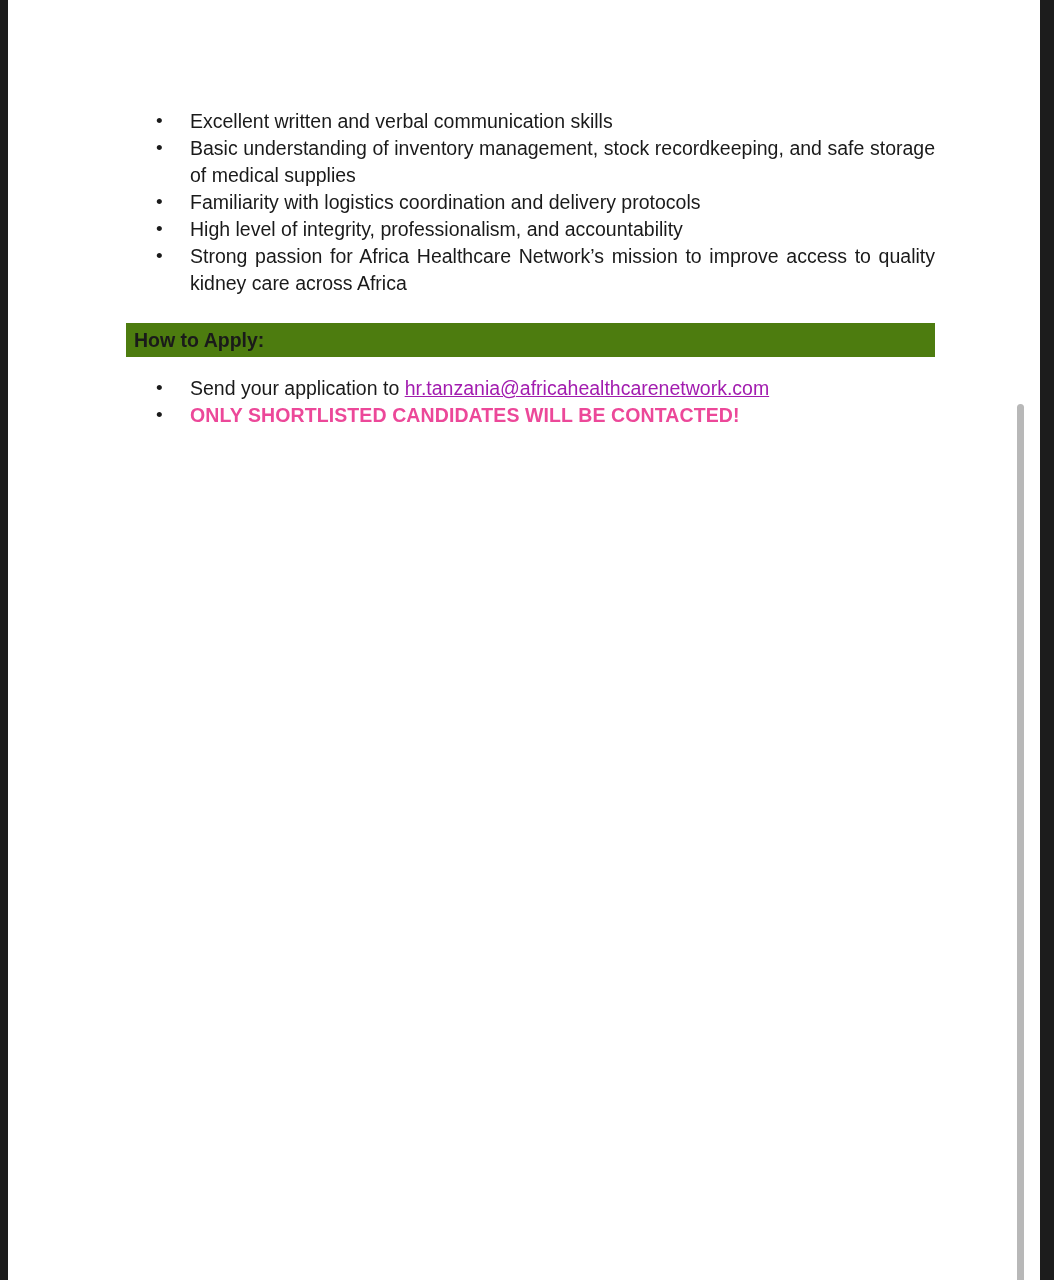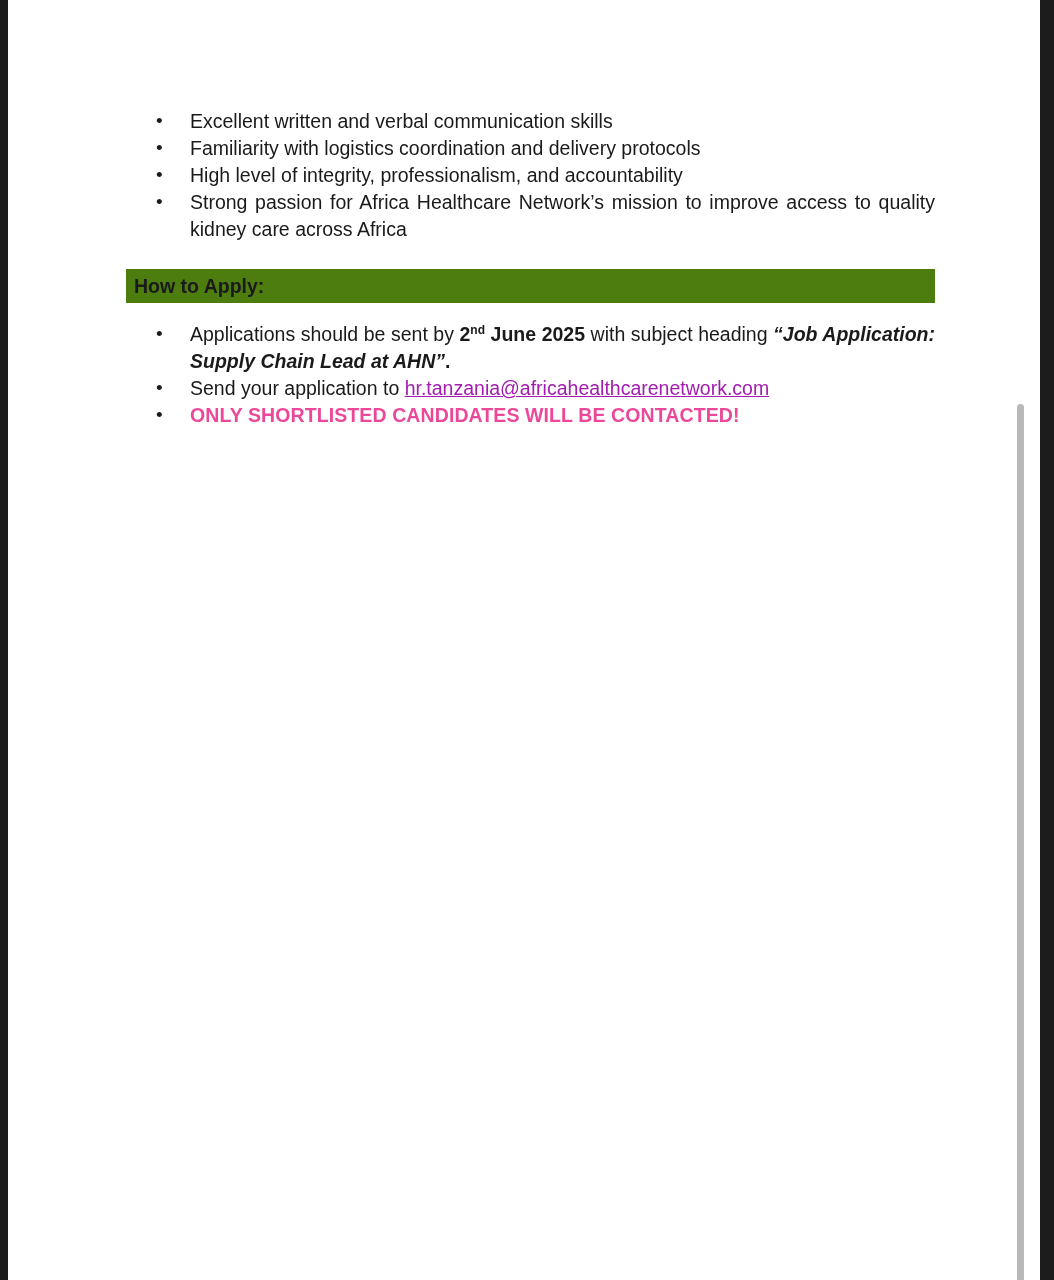--- a/index.html
+++ b/index.html
@@ -146,31 +146,29 @@
 
 <div class="gutter-left"></div>
 <div class="gutter-right"></div>
 
 <div class="page">
   <div class="content">
     <div class="doc-body">
 
       <ul class="bullets">
         <li>Excellent written and verbal communication skills</li>
+        <li>Basic understanding of inventory management, stock recordkeeping, and safe storage of medical supplies</li>
         <li>Familiarity with logistics coordination and delivery protocols</li>
         <li>High level of integrity, professionalism, and accountability</li>
         <li>Strong passion for Africa Healthcare Network’s mission to improve access to quality kidney care across Africa</li>
       </ul>
 
       <div class="section-heading">How to Apply:</div>
 
       <ul class="bullets apply-list">
-        <li>
-          <span>Applications should be sent by </span><span class="b">2</span><sup class="b">nd</sup><span class="b"> June 2025</span><span> with subject heading </span><span class="bi">“Job Application: Supply Chain Lead at AHN”</span><span class="b">.</span>
-        </li>
         <li>
           <span>Send your application to </span><a class="email-link" href="#">hr.tanzania@africahealthcarenetwork.com</a>
         </li>
         <li>
           <span class="alert-text">ONLY SHORTLISTED CANDIDATES WILL BE CONTACTED!</span>
         </li>
       </ul>
 
       <div class="spacer-block"></div>
 

